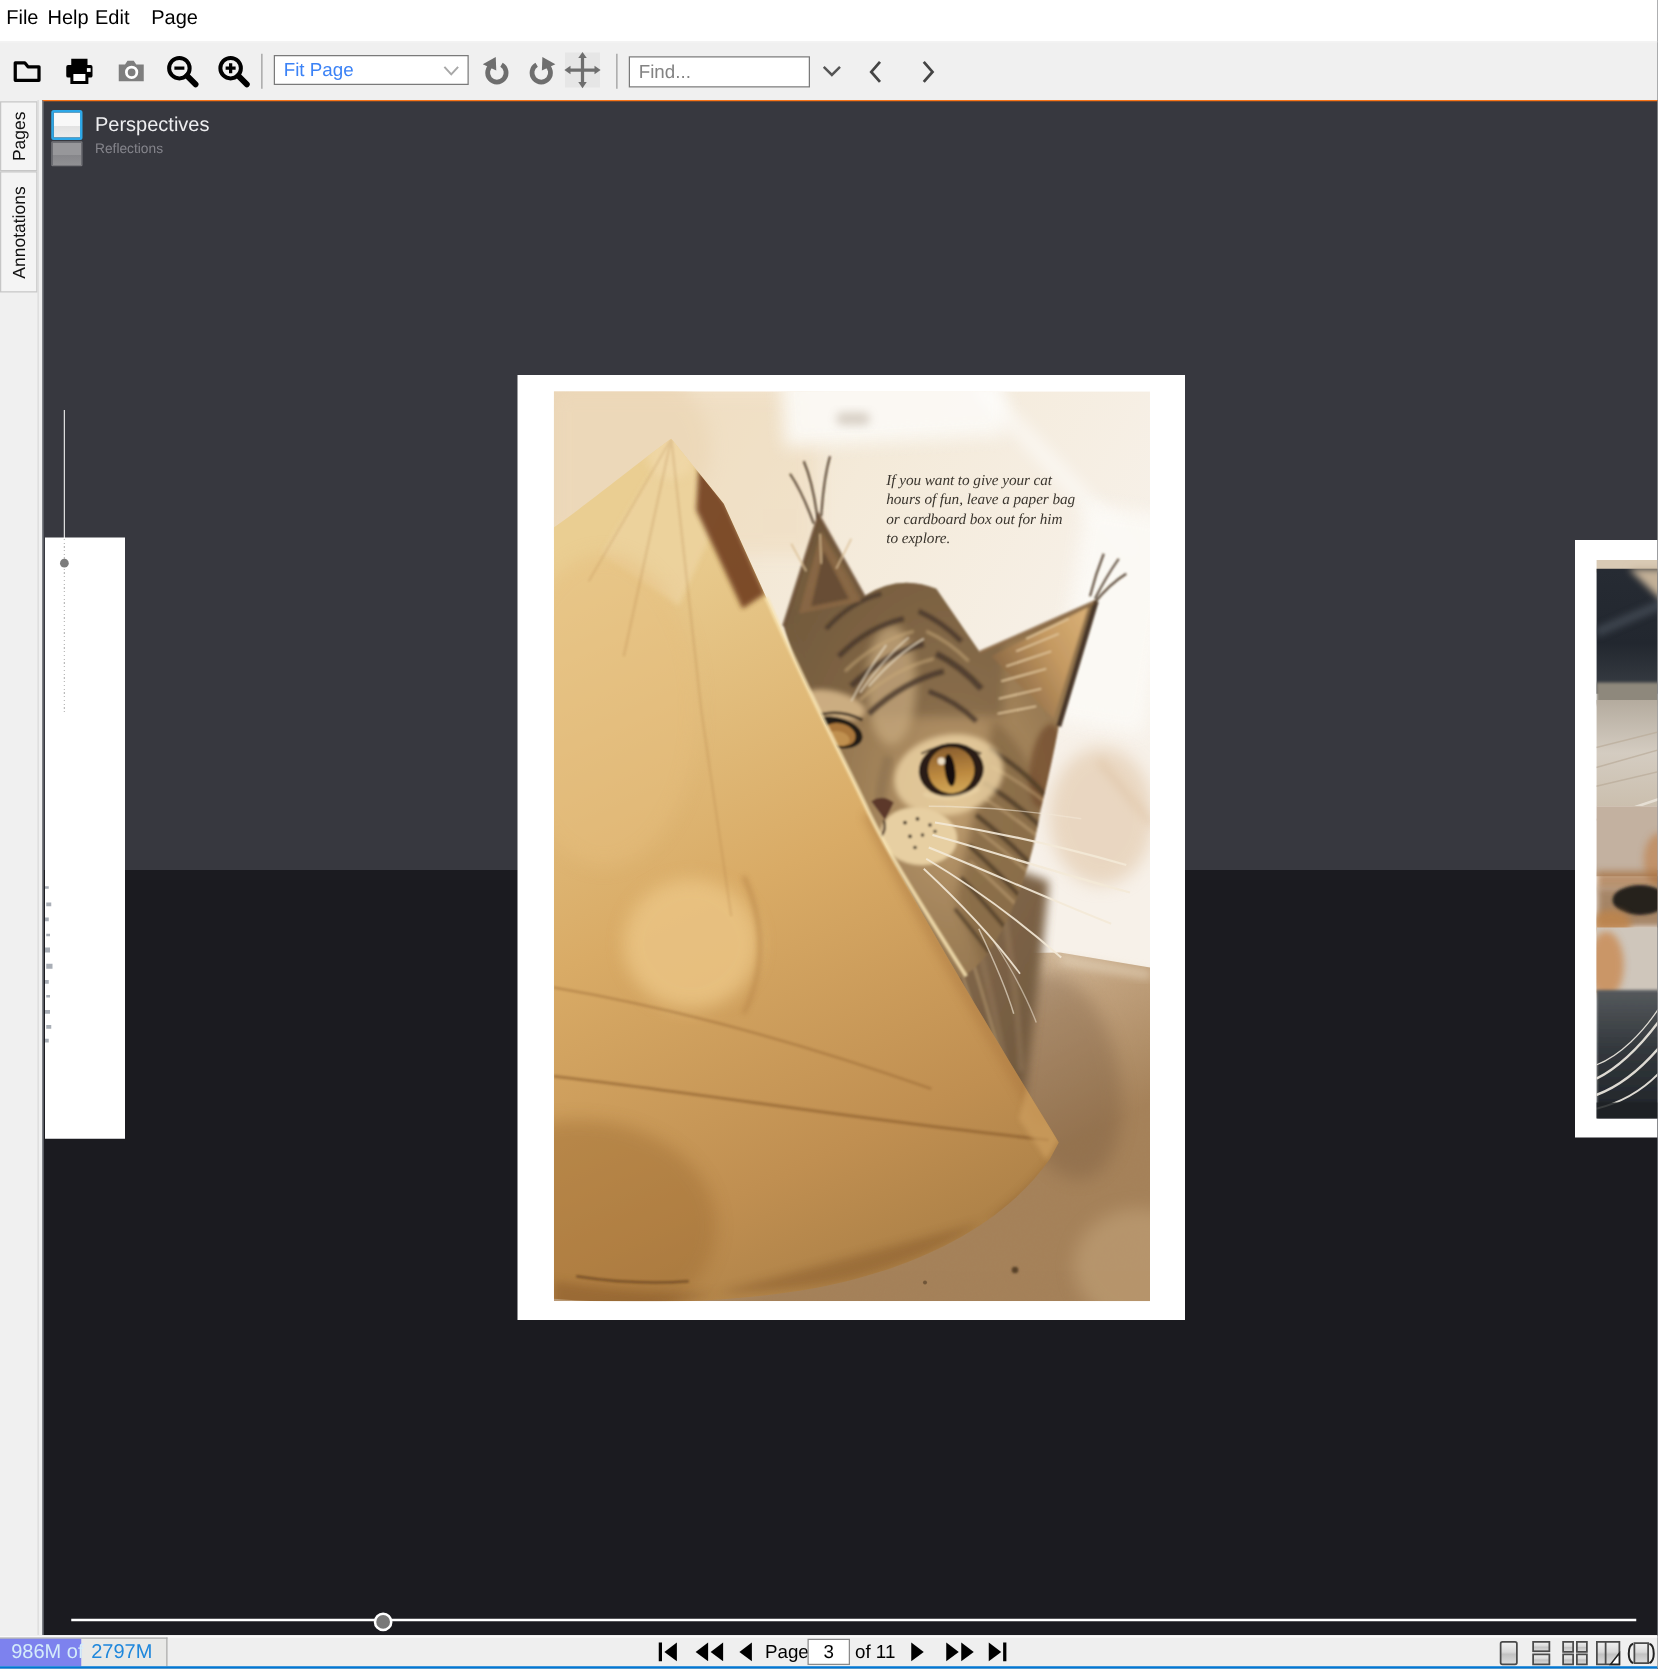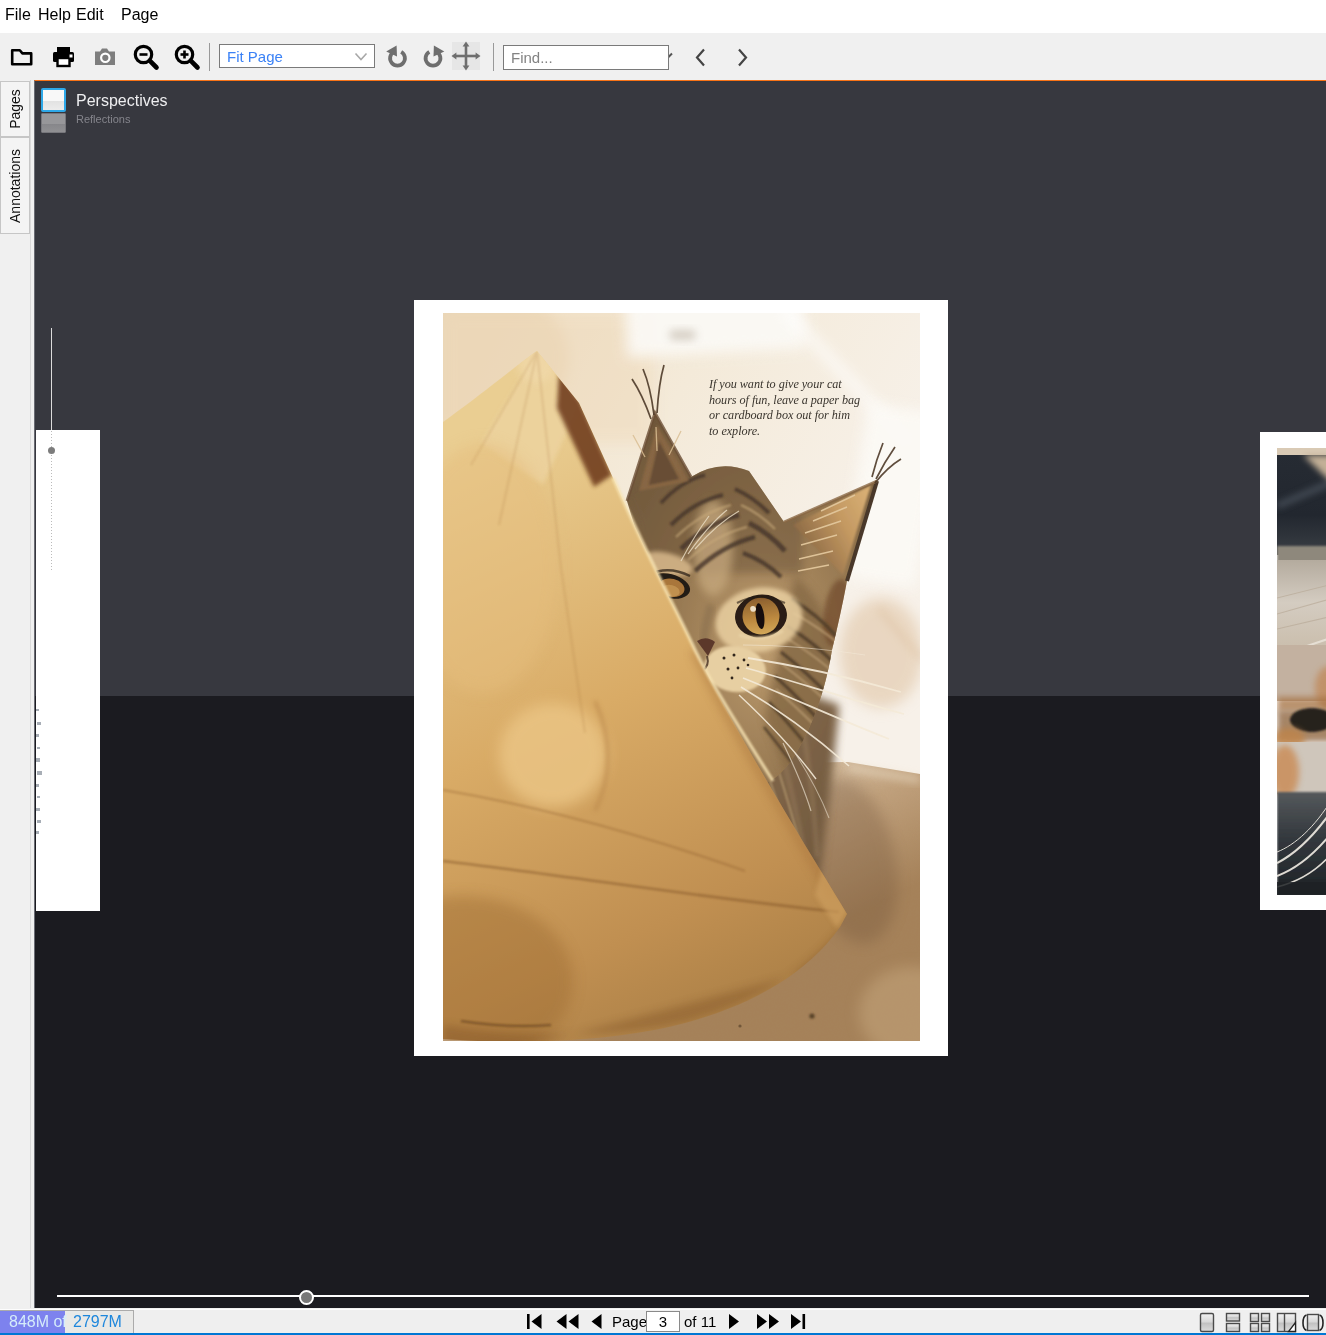--- a/index.html
+++ b/index.html
@@ -8,21 +8,21 @@
   .abs{position:absolute;}
   
   #menubar{left:0;top:0;width:1326px;height:33px;background:#ffffff;
     border-bottom:1px solid #f0f0f0;}
   #menubar span{position:absolute;top:6px;font-size:16px;color:#000;}
   
   #toolbar{left:0;top:34px;width:1326px;height:46px;background:#f0f0f0;}
   .sep{position:absolute;top:9px;width:1px;height:28px;background:#999;}
   #combo{position:absolute;left:219px;top:10px;width:156px;height:24px;background:#fff;
     border:1px solid #7a7a7a;font-size:15px;color:#3b82f6;line-height:23px;padding-left:7px;box-sizing:border-box;}
-  #findbox{position:absolute;left:503px;top:11px;width:166px;height:25px;background:#fff;
+  #findbox{position:absolute;left:503px;top:11px;width:145px;height:25px;background:#fff;
     border:1px solid #7a7a7a;font-size:15px;color:#838383;line-height:23px;padding-left:7px;box-sizing:border-box;}
   
   #sidebar{left:0;top:80px;width:34px;height:1228px;background:#f0f0f0;}
   .vtab{position:absolute;left:0;width:30px;background:#f4f4f4;border:1px solid #c6c6c6;box-sizing:border-box;}
   .vtab div{position:absolute;left:50%;top:50%;transform:translate(-50%,-50%) rotate(-90deg);
     font-size:14px;color:#111;white-space:nowrap;}
   
   #canvas{left:34px;top:80px;width:1292px;height:1228px;background:#37383f;
     border-left:1px solid #6a6c74;border-top:1px solid #f97316;box-sizing:border-box;overflow:hidden;}
   #floorband{position:absolute;left:0;top:615px;width:1292px;height:613px;background:#1b1b20;}
@@ -463,21 +463,21 @@
         <rect x="0" y="434" width="60" height="13" fill="#1d2125" opacity="0.85"></rect>
       </svg>
     </div>
 
     <div class="abs" style="left:22px;top:1213.5px;width:1252px;height:2px;background:#fff;"></div>
     <div class="abs" style="left:263.5px;top:1209px;width:11px;height:11px;border-radius:50%;background:#787878;border:2px solid #fff;"></div>
   </div>
   <div id="statusbar" class="abs">
     <div class="abs" style="left:0;top:0px;width:134px;height:23px;background:#e9e9e7;border-right:1px solid #ababab;border-top:1px solid #ababab;box-sizing:border-box;">
       <div class="abs" style="left:0;top:0;width:65px;height:22px;background:#7d82ee;"></div>
-      <div class="abs" style="left:9px;top:2px;font-size:16px;color:#d5ecfa;">848M of</div>
+      <div class="abs" style="left:9px;top:2px;font-size:16px;color:#d5ecfa;">986M of</div>
       <div class="abs" style="left:73px;top:2px;font-size:16px;color:#1e87dc;">2797M</div>
     </div>
     <svg id="navbar" style="position:absolute;left:500px;top:0;" width="330" height="23" viewBox="0 0 330 23">
       <g fill="#000">
         <rect x="27" y="4" width="2.6" height="15"></rect>
         <path d="M41.5,4 L31.5,11.5 L41.5,19 z"></path>
         <path d="M66.5,4 L56.5,11.5 L66.5,19 z"></path>
         <path d="M78.5,4 L68.5,11.5 L78.5,19 z"></path>
         <path d="M101.5,4 L91.5,11.5 L101.5,19 z"></path>
         <path d="M229,4 L239,11.5 L229,19 z"></path>

